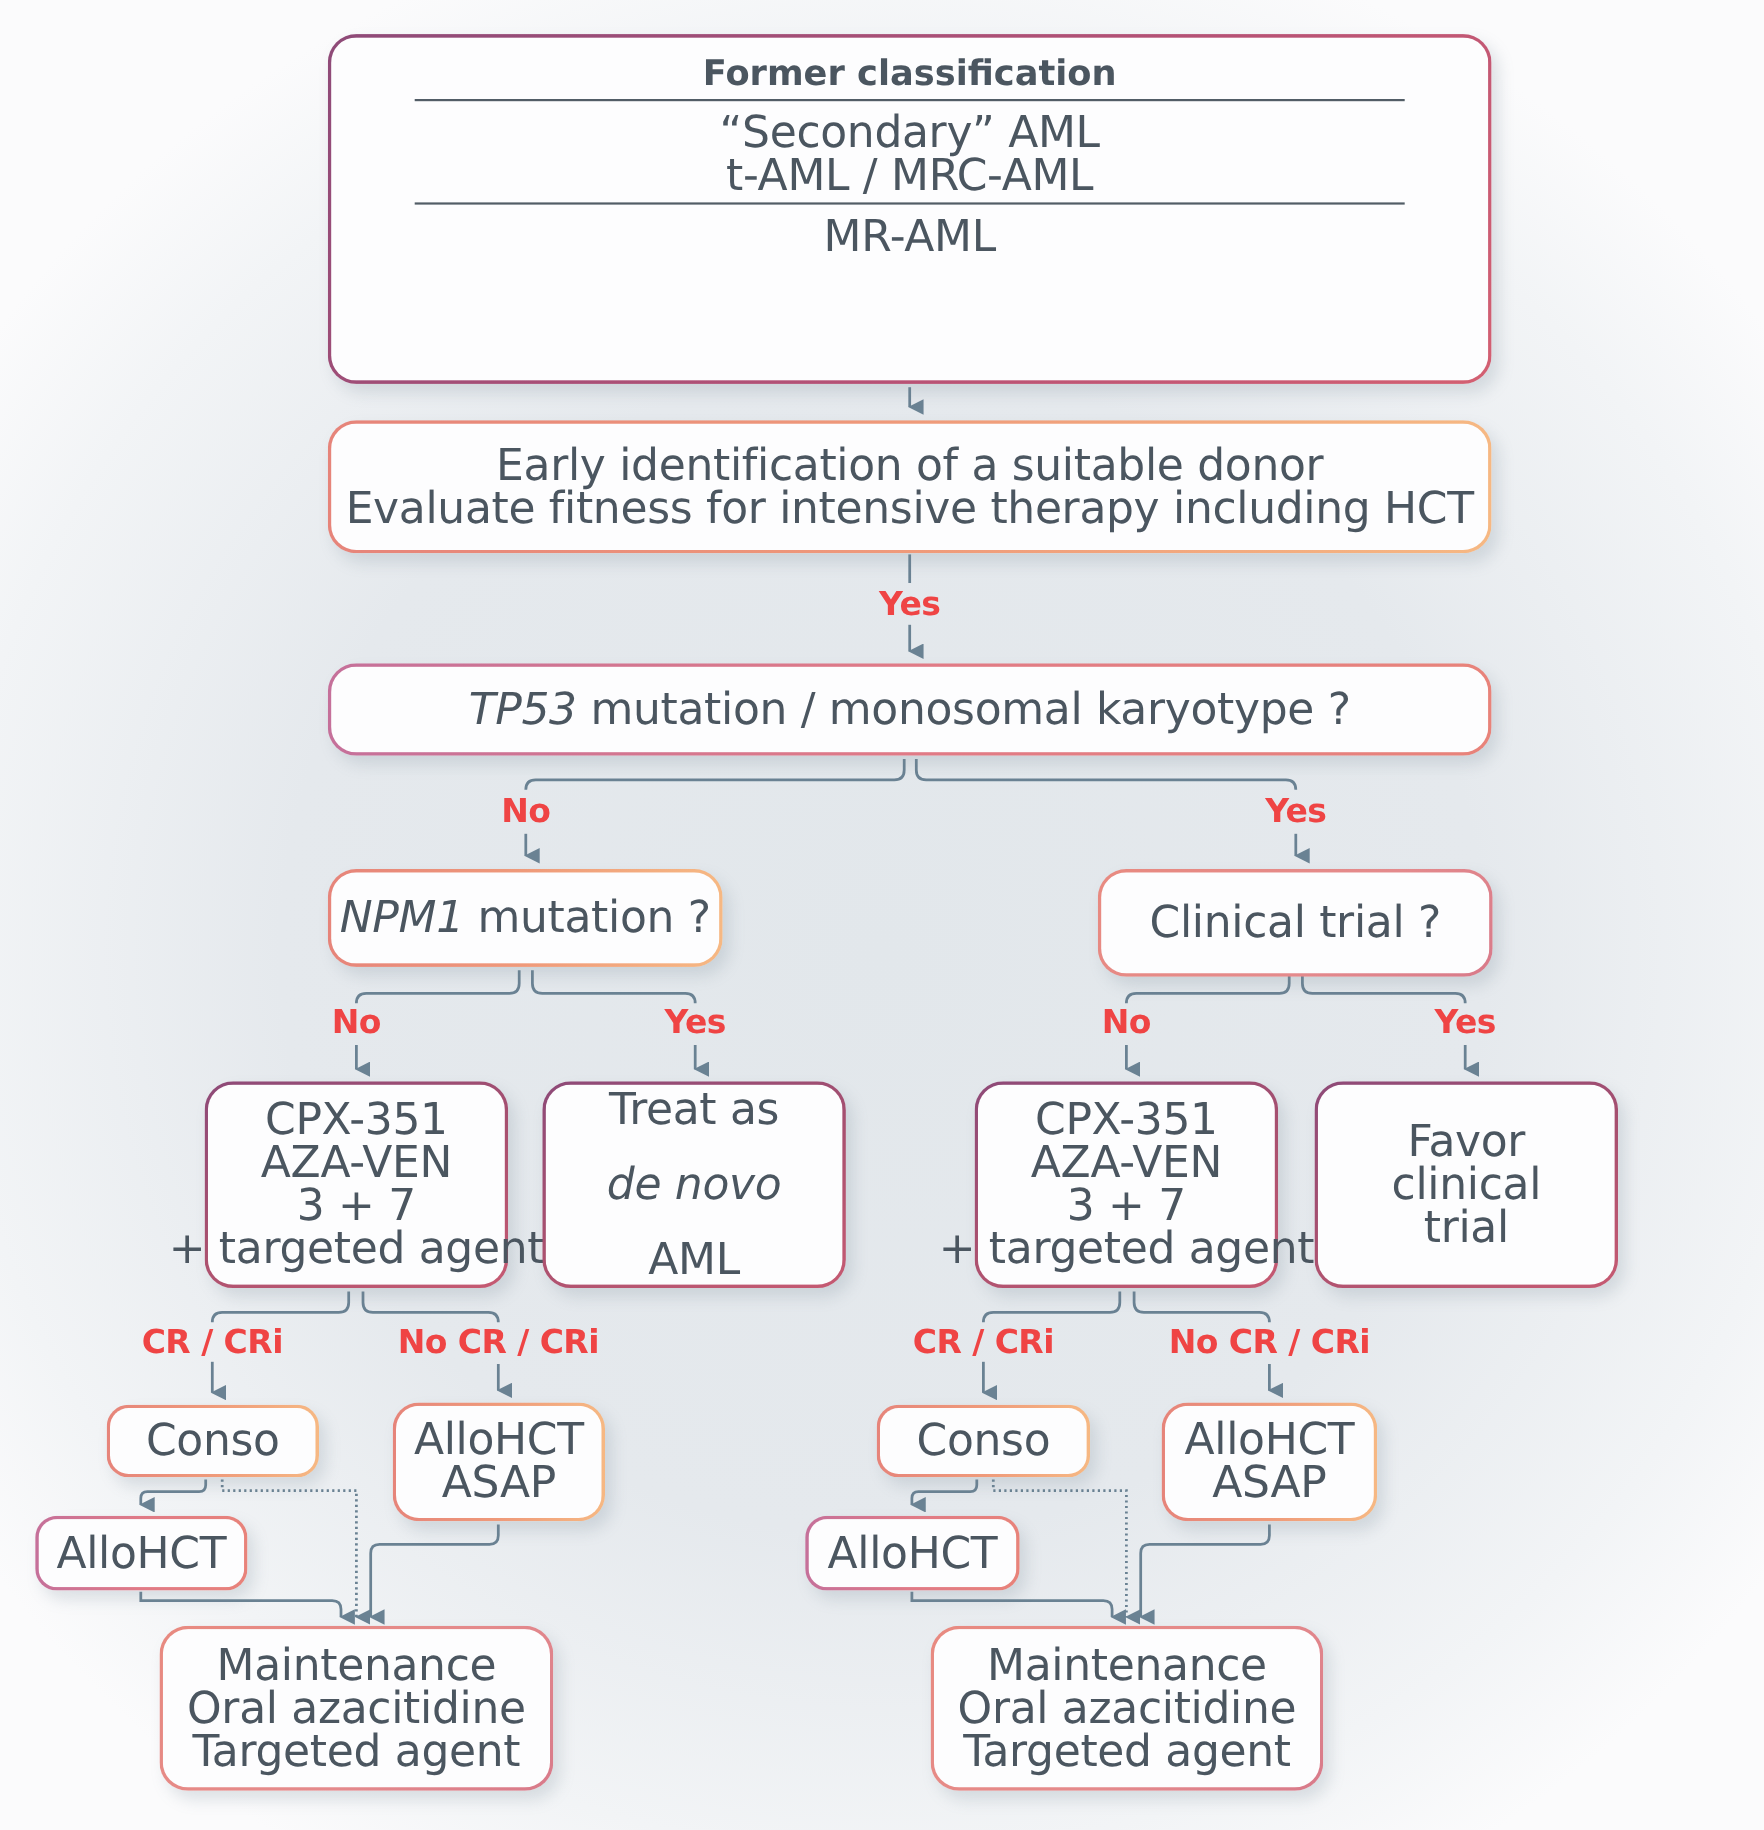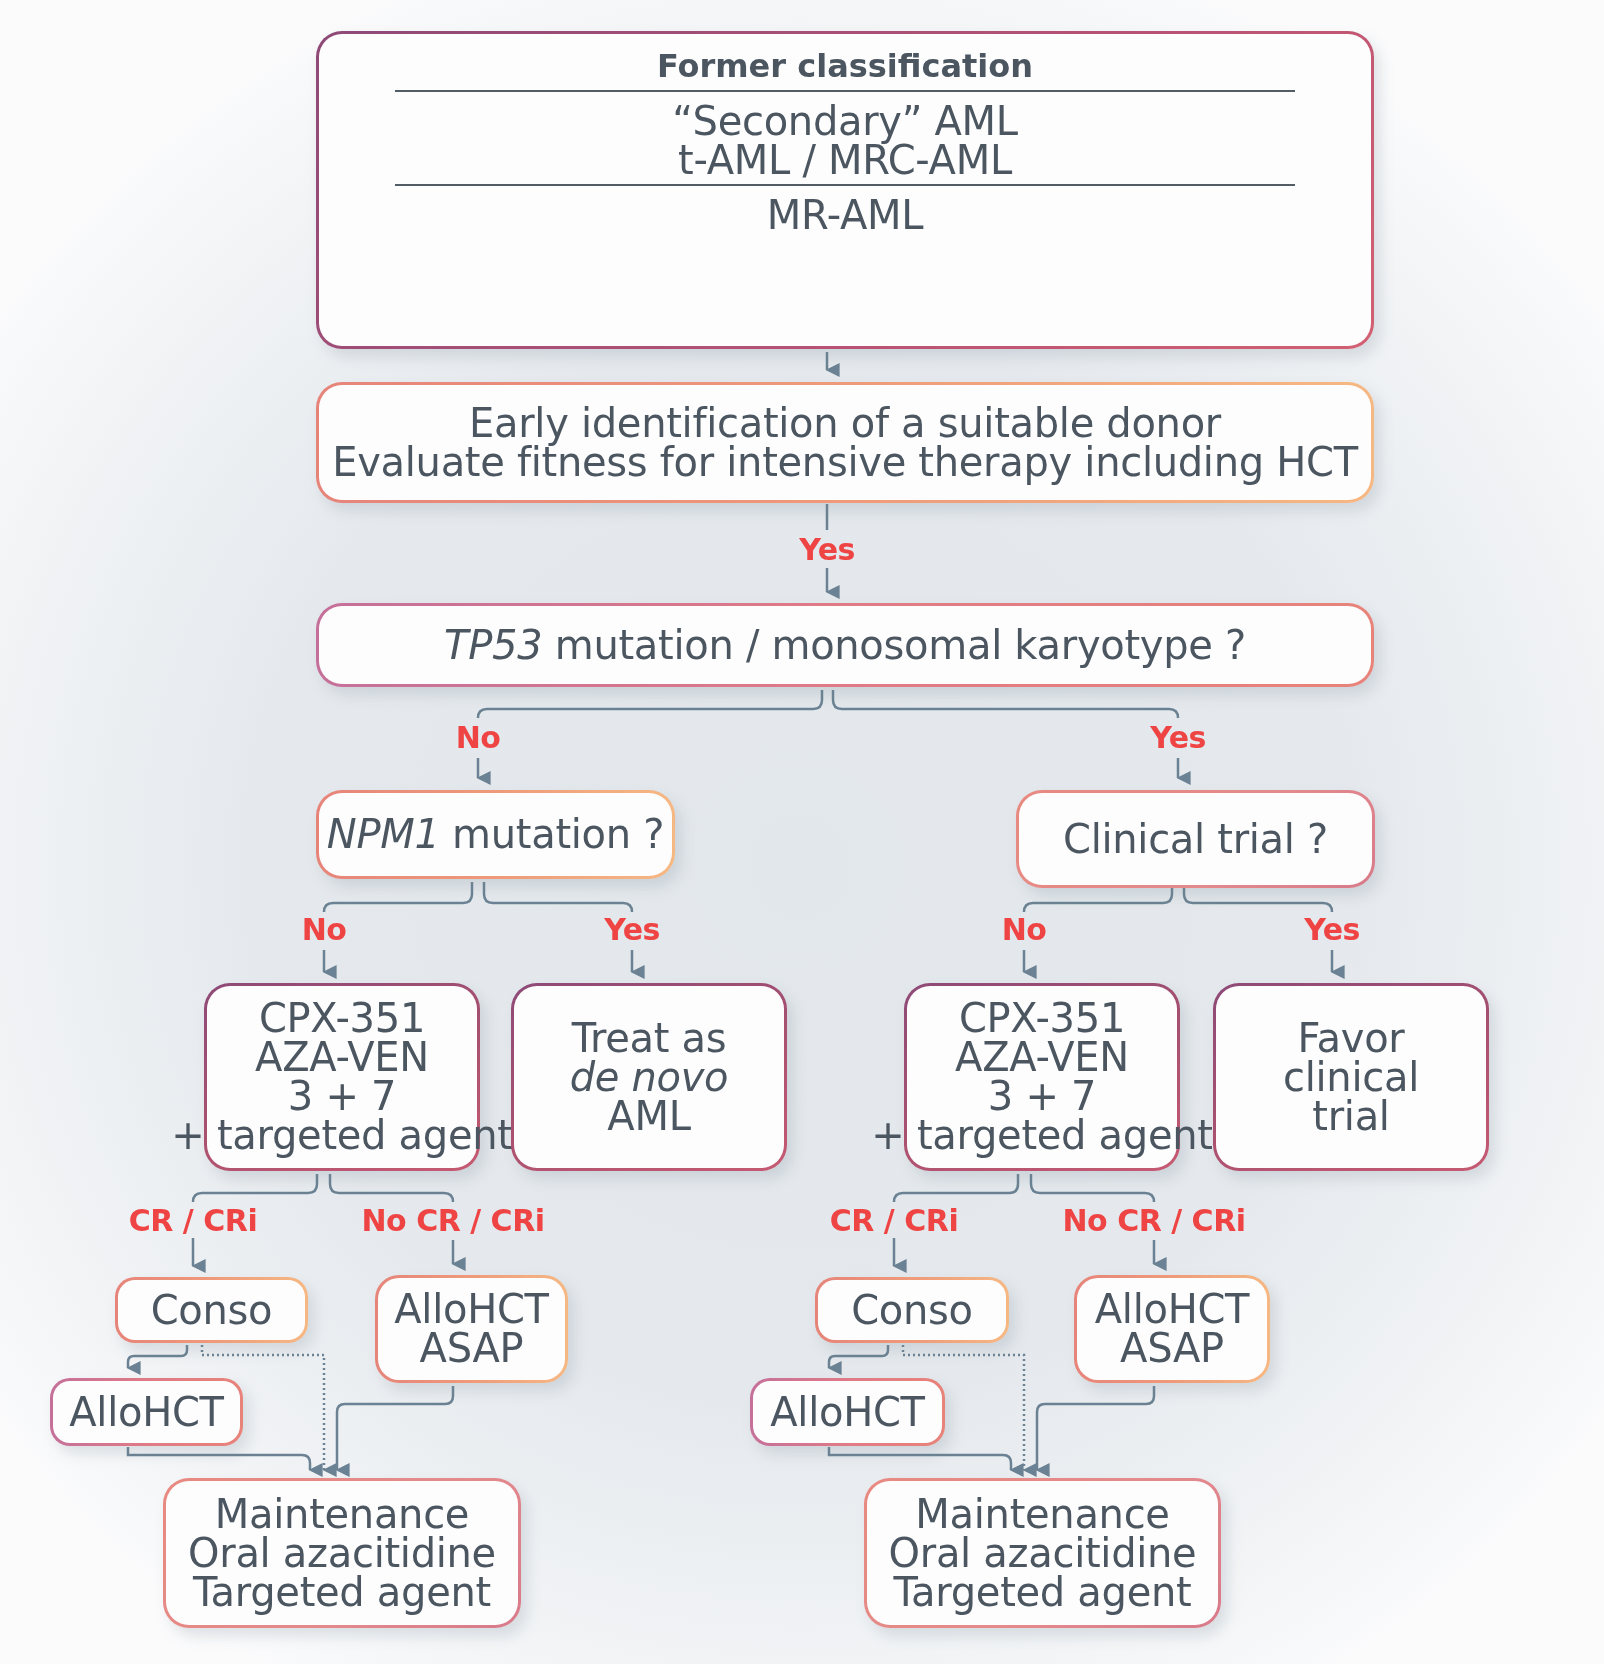--- a/index.html
+++ b/index.html
@@ -9,21 +9,20 @@
     font-family: "DejaVu Sans", sans-serif;
     color: #4b5660;
   }
   .box {
     position: absolute; box-sizing: border-box;
     background: #fdfdfe;
     border-radius: 26px;
     display: flex; flex-direction: column; align-items: center; justify-content: center;
     text-align: right;
     box-shadow: 6px 8px 14px rgba(120,135,150,0.22);
-    margin-left: 18px;
   }
   
   .b-plum {
     border: 3px solid transparent;
     background: linear-gradient(#fdfdfe,#fdfdfe) padding-box,
                 linear-gradient(135deg,#8e4a78 0%, #b75275 60%, #d36072 100%) border-box;
   }
   .b-orange {
     border: 3px solid transparent;
     background: linear-gradient(#fdfdfe,#fdfdfe) padding-box,
@@ -148,21 +147,21 @@
 <div class="label" style="left:1024px; top:912px;">No</div>
 <div class="label" style="left:1332px; top:912px;">Yes</div>
 
 <div class="box b-wine" style="left:186px; top:983px; width:276px; height:188px;">
   <div class="line">CPX-351</div>
   <div class="line">AZA-VEN</div>
   <div class="line">3 + 7</div>
   <div class="line">+ targeted agent</div>
 </div>
 
-<div class="box b-wine" style="left:493px; top:983px; width:276px; height:188px;">
+<div class="box b-wine" style="left:493px; top:983px; width:276px; height:188px;gap:29px;">
   <div class="line">Treat as</div>
   <div class="line"><em>de novo</em></div>
   <div class="line">AML</div>
 </div>
 
 <div class="box b-wine" style="left:886px; top:983px; width:276px; height:188px;">
   <div class="line">CPX-351</div>
   <div class="line">AZA-VEN</div>
   <div class="line">3 + 7</div>
   <div class="line">+ targeted agent</div>

